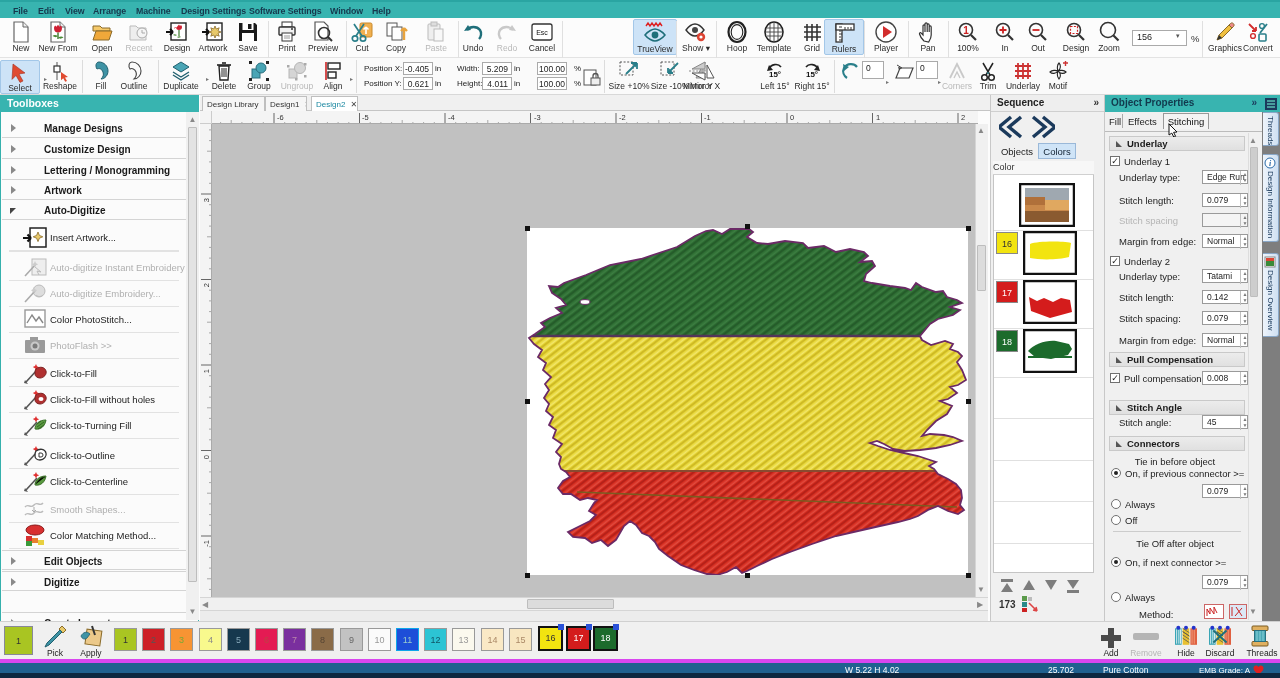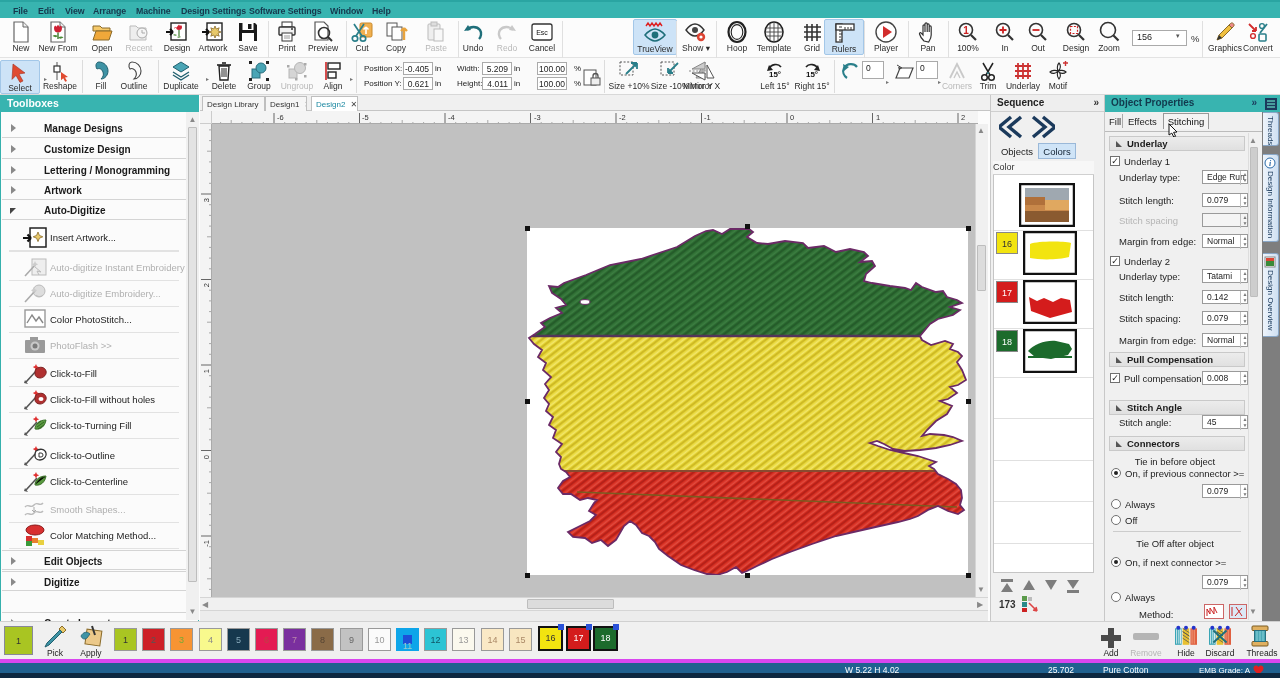--- a/index.html
+++ b/index.html
@@ -1053,21 +1053,21 @@
       <div class="sw" style="left:114px;background:#a9c522;border:1px solid #999;color:#333">1</div>
       <div class="sw" style="left:142px;background:#cd2027;border:1px solid #999;color:#555">2</div>
       <div class="sw" style="left:170px;background:#f79433;border:1px solid #999;color:#7a3">3</div>
       <div class="sw" style="left:199px;background:#f8f98d;border:1px solid #999;color:#888">4</div>
       <div class="sw" style="left:227px;background:#16384e;border:1px solid #999;color:#8ab">5</div>
       <div class="sw" style="left:255px;background:#e41b53;border:1px solid #999;color:#b44">6</div>
       <div class="sw" style="left:283px;background:#7a2f9e;border:1px solid #999;color:#b8a">7</div>
       <div class="sw" style="left:311px;background:#8a6b48;border:1px solid #999;color:#543">8</div>
       <div class="sw" style="left:340px;background:#c2c2c2;border:1px solid #999;color:#666">9</div>
       <div class="sw" style="left:368px;background:#fbfbfb;border:1px solid #999;color:#999">10</div>
-      <div class="sw" style="left:396px;background:#1d4ed8;border:7px solid #0ea5e9;color:#9cc">11</div>
+      <div class="sw" style="left:396px;background:#1d4ed8;border:1px solid #0ea5e9;color:#9cc">11</div>
       <div class="sw" style="left:424px;background:#2cc4d4;border:1px solid #999;color:#156">12</div>
       <div class="sw" style="left:452px;background:#fbf9ee;border:1px solid #999;color:#999">13</div>
       <div class="sw" style="left:481px;background:#fae9c6;border:1px solid #999;color:#a86">14</div>
       <div class="sw" style="left:509px;background:#f8e6c0;border:1px solid #999;color:#a86">15</div>
       <div class="sw swsel" style="left:538px;top:4px;width:25px;height:25px;line-height:21px;background:#f2e410;color:#333">16<div class="badge"></div></div>
       <div class="sw swsel" style="left:566px;top:4px;width:25px;height:25px;line-height:21px;background:#d41c1c;color:#fff">17<div class="badge"></div></div>
       <div class="sw swsel" style="left:593px;top:4px;width:25px;height:25px;line-height:21px;background:#1c6b2c;color:#fff">18<div class="badge"></div></div>
       <svg style="position:absolute;left:1097px;top:3px" width="28" height="24" viewBox="0 0 28 24">
         <path d="M11 3h6v7h7v6h-7v7h-6v-7H4v-6h7z" fill="#4a4a4a"></path>
       </svg>

